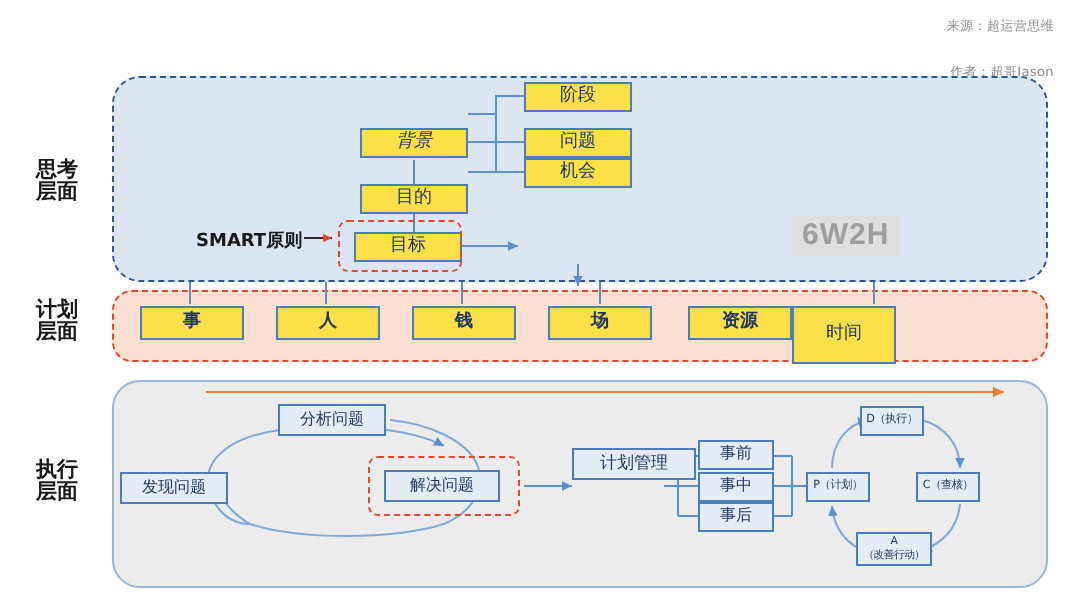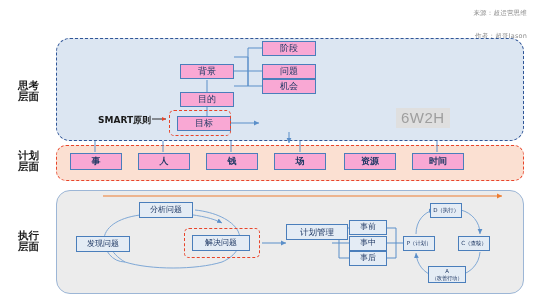--- a/index.html
+++ b/index.html
@@ -63,42 +63,42 @@
     left:56px;top:190px;width:468px;height:104px;
     background:#ececec;
     border:1.2px solid #9cb6d6;
     border-radius:14px;
   }
 
   
   .node{
     position:absolute;
     box-sizing:border-box;
-    background:#f9a8d4;
+    background:#fde047;
     border:1px solid #4a7ebb;
     color:#1f3864;
     font-size:9px;
     line-height:1.05;
     display:flex;
     align-items:center;
     justify-content:center;
     text-align:center;
     font-family:"DejaVu Sans","Liberation Sans",sans-serif;
     white-space:nowrap;
   }
   .node.tiny{font-size:5.6px;letter-spacing:-.2px;}
   .node.tiny2{font-size:5.4px;letter-spacing:-.3px;line-height:1.15;white-space:normal;}
   .node.exec{background:#e4ecf5;}
 
   
   #w6w2h{
     position:absolute;
     left:396px;top:108px;
     font-size:15px;
-    font-weight:normal;
+    font-weight:bold;
     color:#9e9e9e;
     background:#dfdfdf;
     padding:1px 5px 2px 5px;
     letter-spacing:.5px;
     font-family:"Liberation Sans","DejaVu Sans",sans-serif;
   }
 
   
   #smart-label{
     position:absolute;
@@ -212,39 +212,39 @@
 
     <g stroke="#1a1a1a" stroke-width=".9" fill="none">
       <path d="M152,119 L166,119" marker-end="url(#arrR)"></path>
     </g>
 
     <g stroke="#ed7d31" stroke-width="1.1" fill="none">
       <path d="M103,196 L502,196" marker-end="url(#arrO)"></path>
     </g>
   </svg>
 
-  <div class="node" style="left:180px;top:64px;width:54px;height:15px;">背景</div>
+  <div class="node" style="left:180px;top:64px;width:54px;height:15px;font-style:italic;">背景</div>
   <div class="node" style="left:262px;top:41px;width:54px;height:15px;">阶段</div>
   <div class="node" style="left:262px;top:64px;width:54px;height:15px;">问题</div>
   <div class="node" style="left:262px;top:79px;width:54px;height:15px;">机会</div>
   <div class="node" style="left:180px;top:92px;width:54px;height:15px;">目的</div>
   <div class="node" style="left:177px;top:116px;width:54px;height:15px;">目标</div>
 
   <div class="redring" id="ring-goal"></div>
   <div id="smart-label">SMART原则</div>
   <div id="w6w2h">6W2H</div>
 
   <div class="node" style="left:70px;top:153px;width:52px;height:17px;font-weight:bold;">事</div>
   <div class="node" style="left:138px;top:153px;width:52px;height:17px;font-weight:bold;">人</div>
   <div class="node" style="left:206px;top:153px;width:52px;height:17px;font-weight:bold;">钱</div>
   <div class="node" style="left:274px;top:153px;width:52px;height:17px;font-weight:bold;">场</div>
   <div class="node" style="left:344px;top:153px;width:52px;height:17px;font-weight:bold;">资源</div>
-  <div class="node" style="left:412px;top:153px;width:52px;height:17px;font-weight:bold;">时间</div>
-
-  <div class="node exec" style="left:76px;top:236px;width:54px;height:16px;font-size:8px;">发现问题</div>
+  <div class="node" style="left:396px;top:153px;width:52px;height:29px;font-weight:normal;">时间</div>
+
+  <div class="node exec" style="left:60px;top:236px;width:54px;height:16px;font-size:8px;">发现问题</div>
   <div class="node exec" style="left:139px;top:202px;width:54px;height:16px;font-size:8px;">分析问题</div>
   <div class="node exec" style="left:192px;top:235px;width:58px;height:16px;font-size:8px;">解决问题</div>
   <div class="redring" id="ring-solve"></div>
 
   <div class="node exec" style="left:286px;top:224px;width:62px;height:16px;font-size:8.5px;">计划管理</div>
 
   <div class="node exec" style="left:349px;top:220px;width:38px;height:15px;font-size:8px;">事前</div>
   <div class="node exec" style="left:349px;top:236px;width:38px;height:15px;font-size:8px;">事中</div>
   <div class="node exec" style="left:349px;top:251px;width:38px;height:15px;font-size:8px;">事后</div>
 

